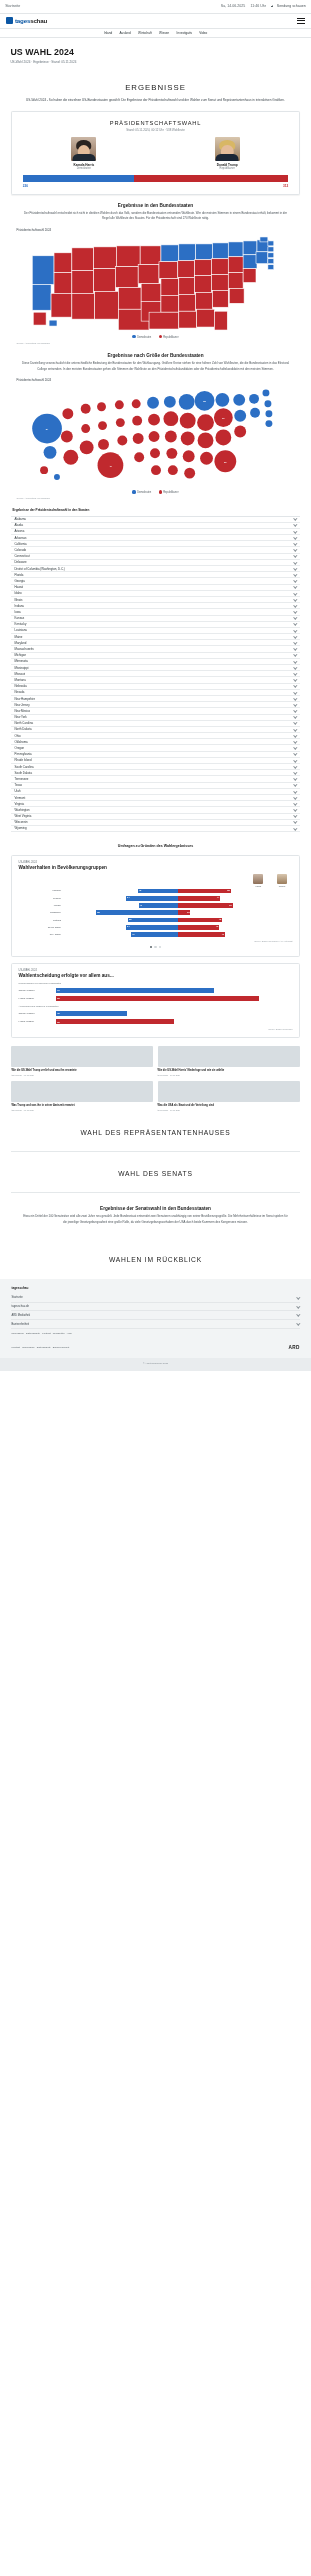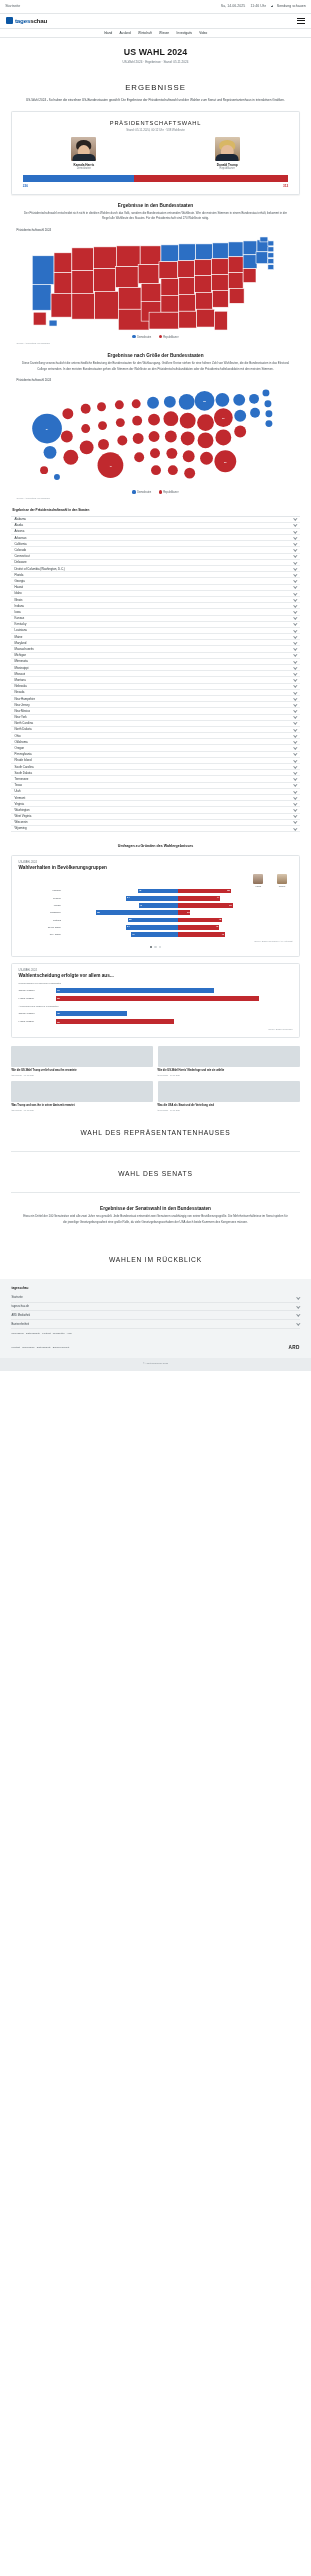--- a/index.html
+++ b/index.html
@@ -39,21 +39,21 @@
   .burger span { display:block; height:0.8px; background:#1a1a1a; }
 
   
   .navbar {
     height:9.3px; display:flex; align-items:center; justify-content:center;
     gap:7.3px; font-size:3.1px; color:#2b3438; border-bottom:0.5px solid #e3e6e8;
     background:#fff;
   }
 
   
-  .hero { padding:8.3px 10.4px 5.2px; text-align:center; }
+  .hero { padding:8.3px 10.4px 5.2px; text-align:left; }
   .hero h1 { font-size:8.8px; margin:0; font-weight:bold; letter-spacing:0.1px; }
   .hero .kicker { font-size:3.1px; color:#66717a; margin-top:3.6px; }
 
   .section-pad { padding:0 14.5px; }
 
   .big-title {
     text-align:center; font-size:7.8px; letter-spacing:1px; color:#1a1a1a;
     margin:13.5px 0 6.2px; font-weight:normal;
   }
   .lead { font-size:3.1px; line-height:1.8; color:#3e474d; text-align:center; padding:0 18.7px; }

